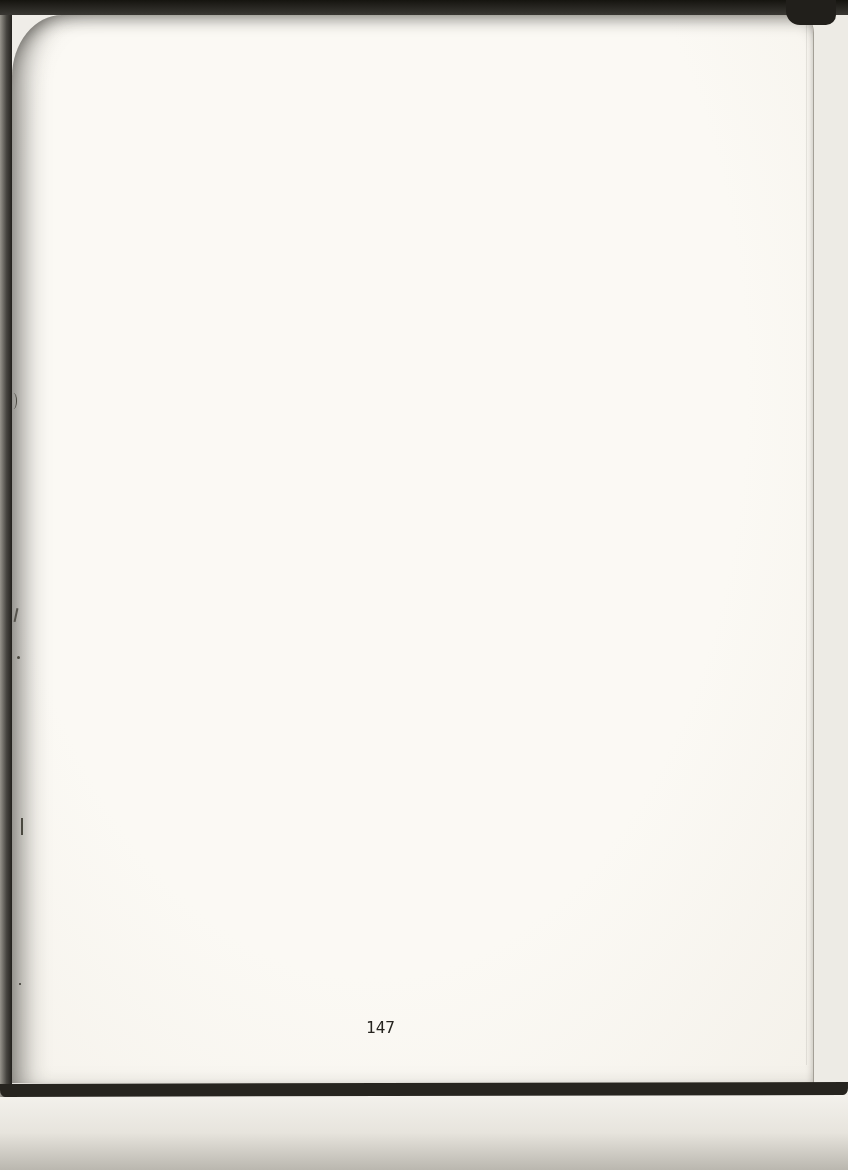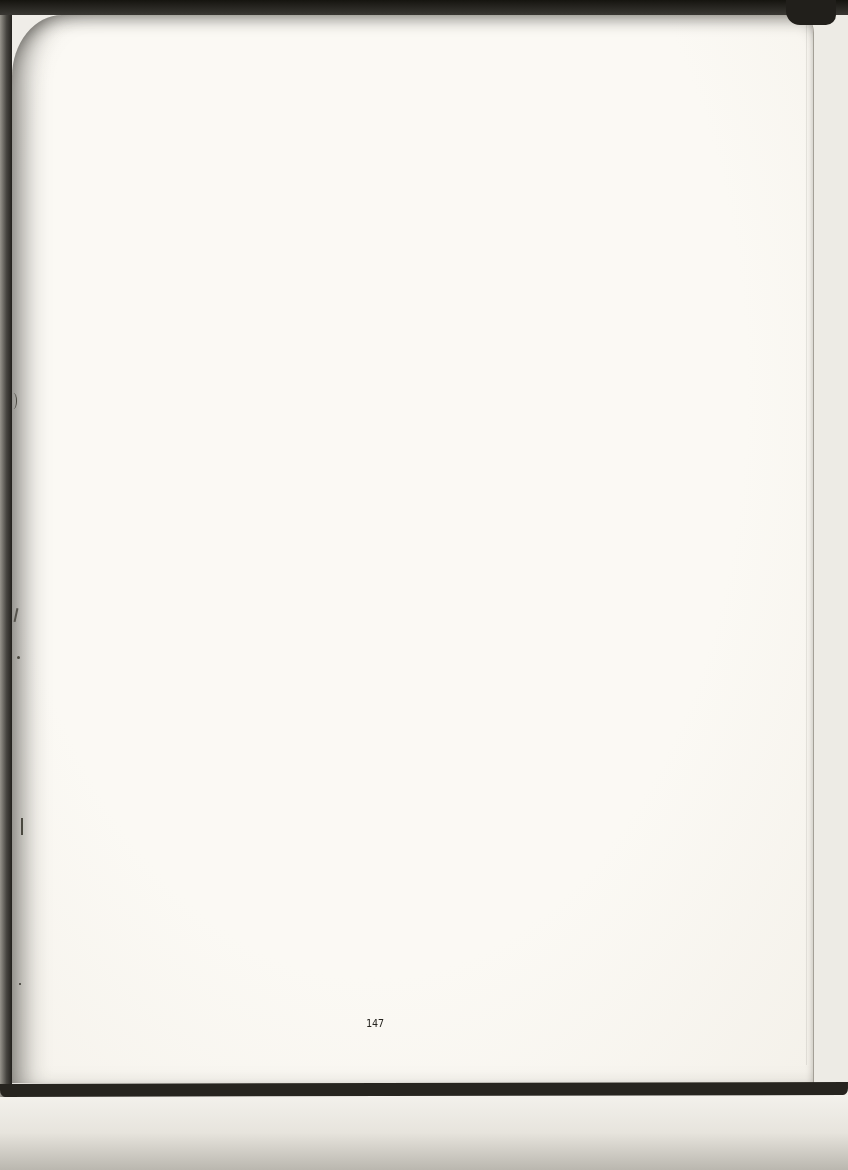--- a/index.html
+++ b/index.html
@@ -84,21 +84,21 @@
 
   .sect { margin-top:14px; }
   .sect .n { margin-right:18px; }
 
   .frm { line-height:20px; margin-top:8px; }
   .f1  { margin-left:24px; }
   .f2a { margin-left:36px; }
   .f2b { margin-left:92px; margin-top:2px; }
   .f3  { margin-left:36px; }
 
-  .pgnum { position:absolute; left:366px; top:1018px; font-size:10px; z-index:4; }
+  .pgnum { position:absolute; left:366px; top:1018px; font-size:16px; z-index:4; }
 </style>
 </head>
 <body>
 
 <div class="sheet">
 
   <div class="band-top"></div>
   <div class="band-blob"></div>
   <div class="band-left"></div>
   <div class="band-bottom"></div>

